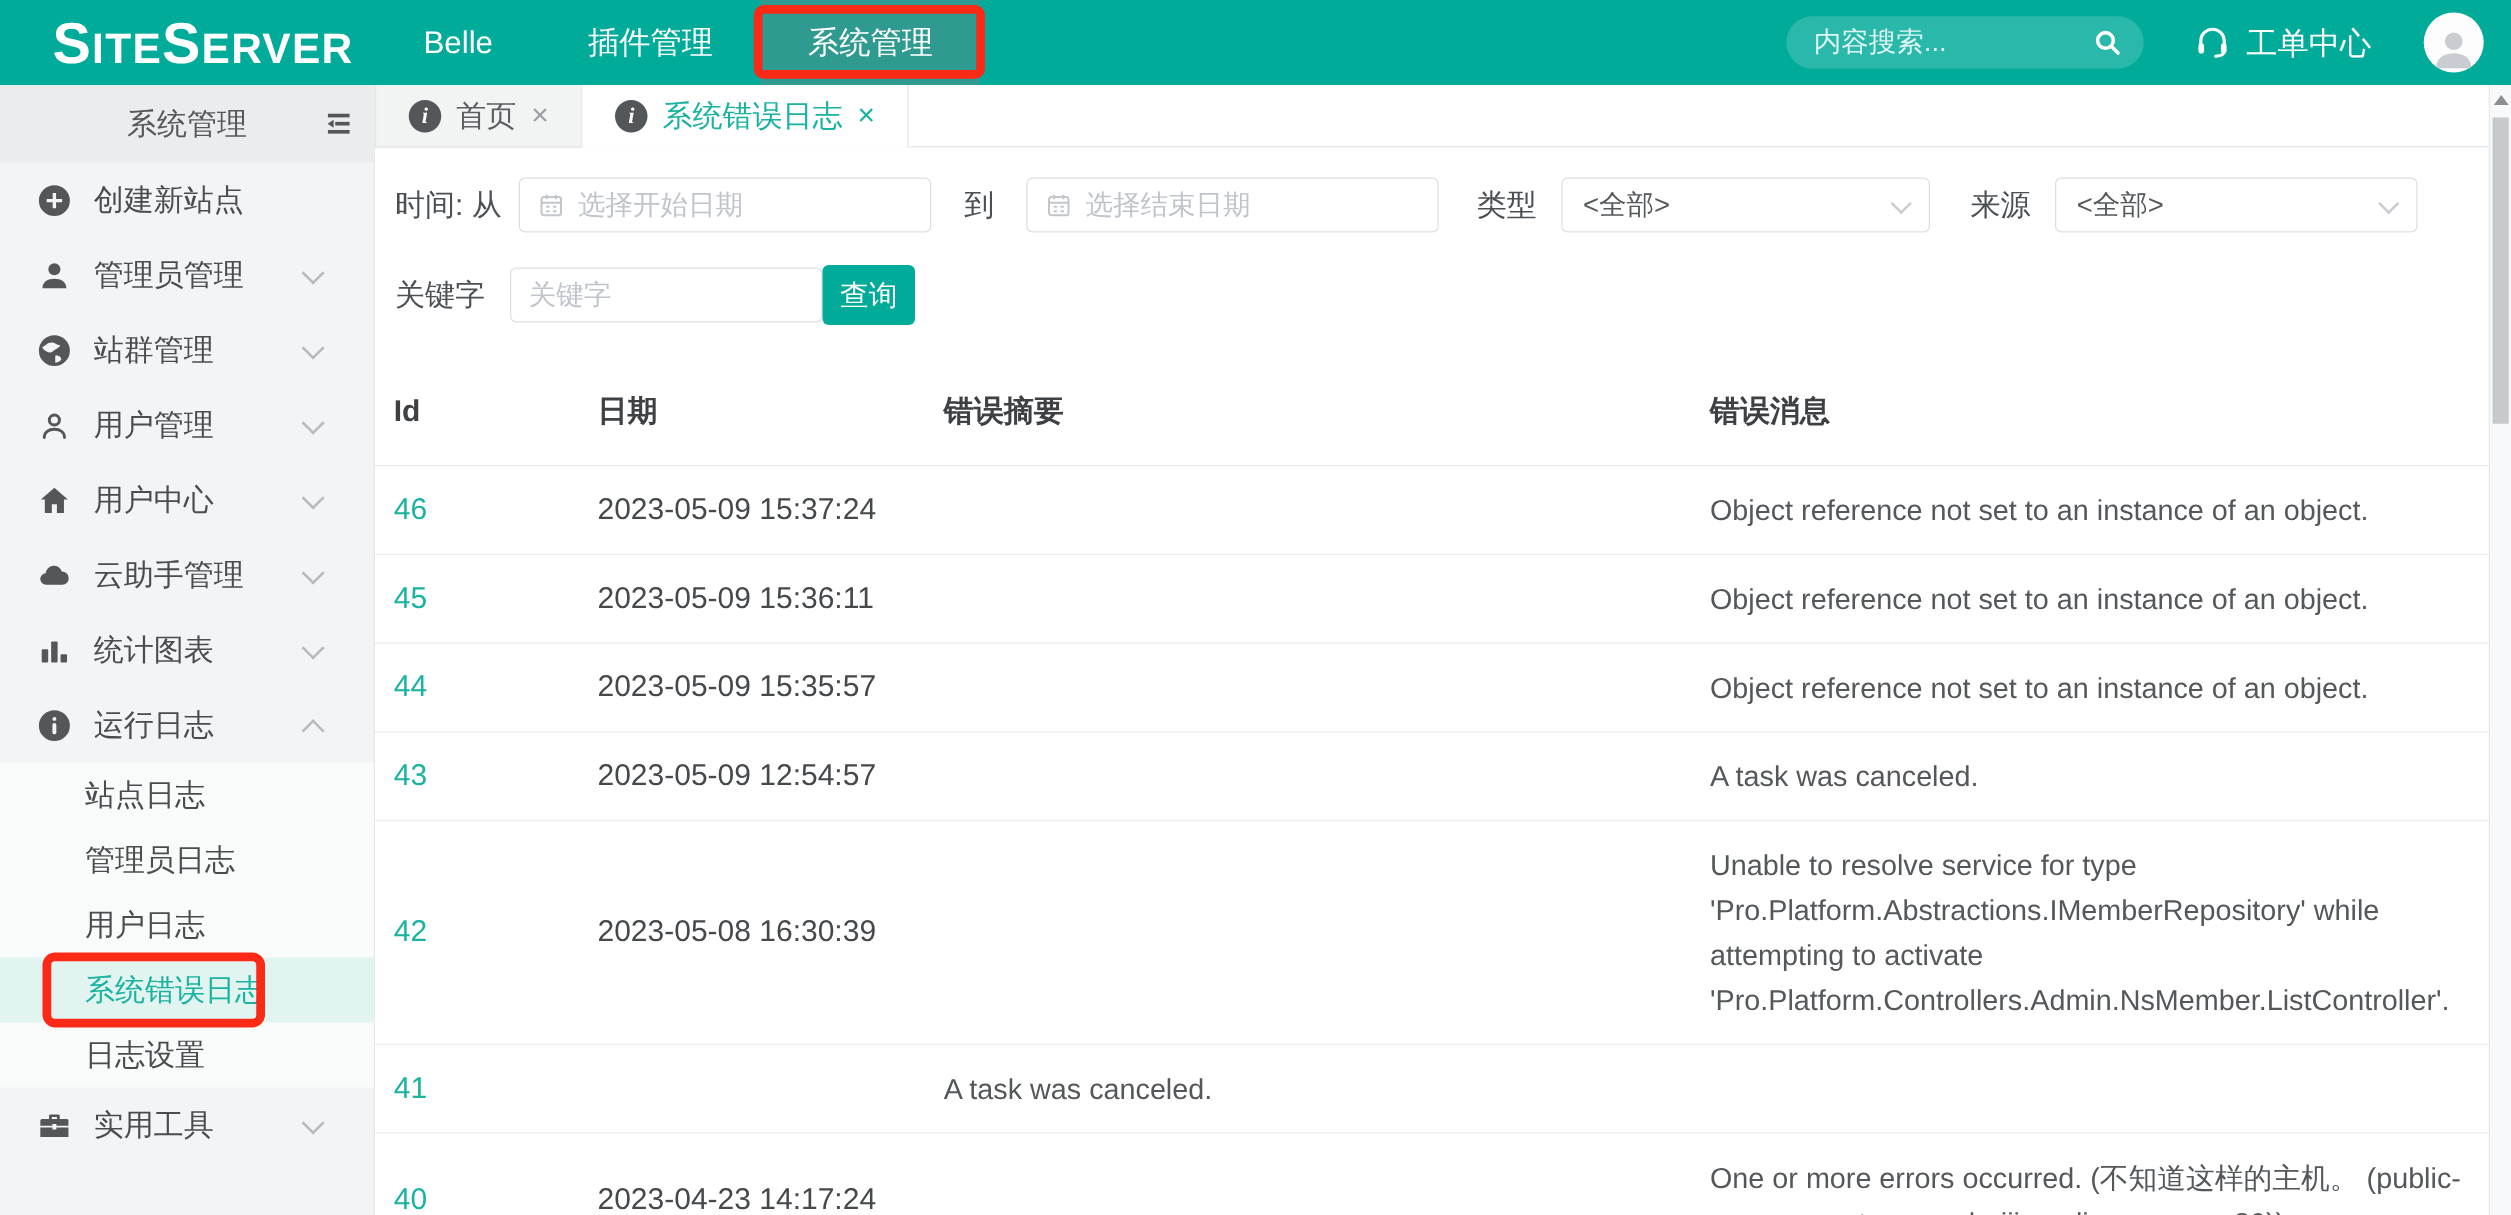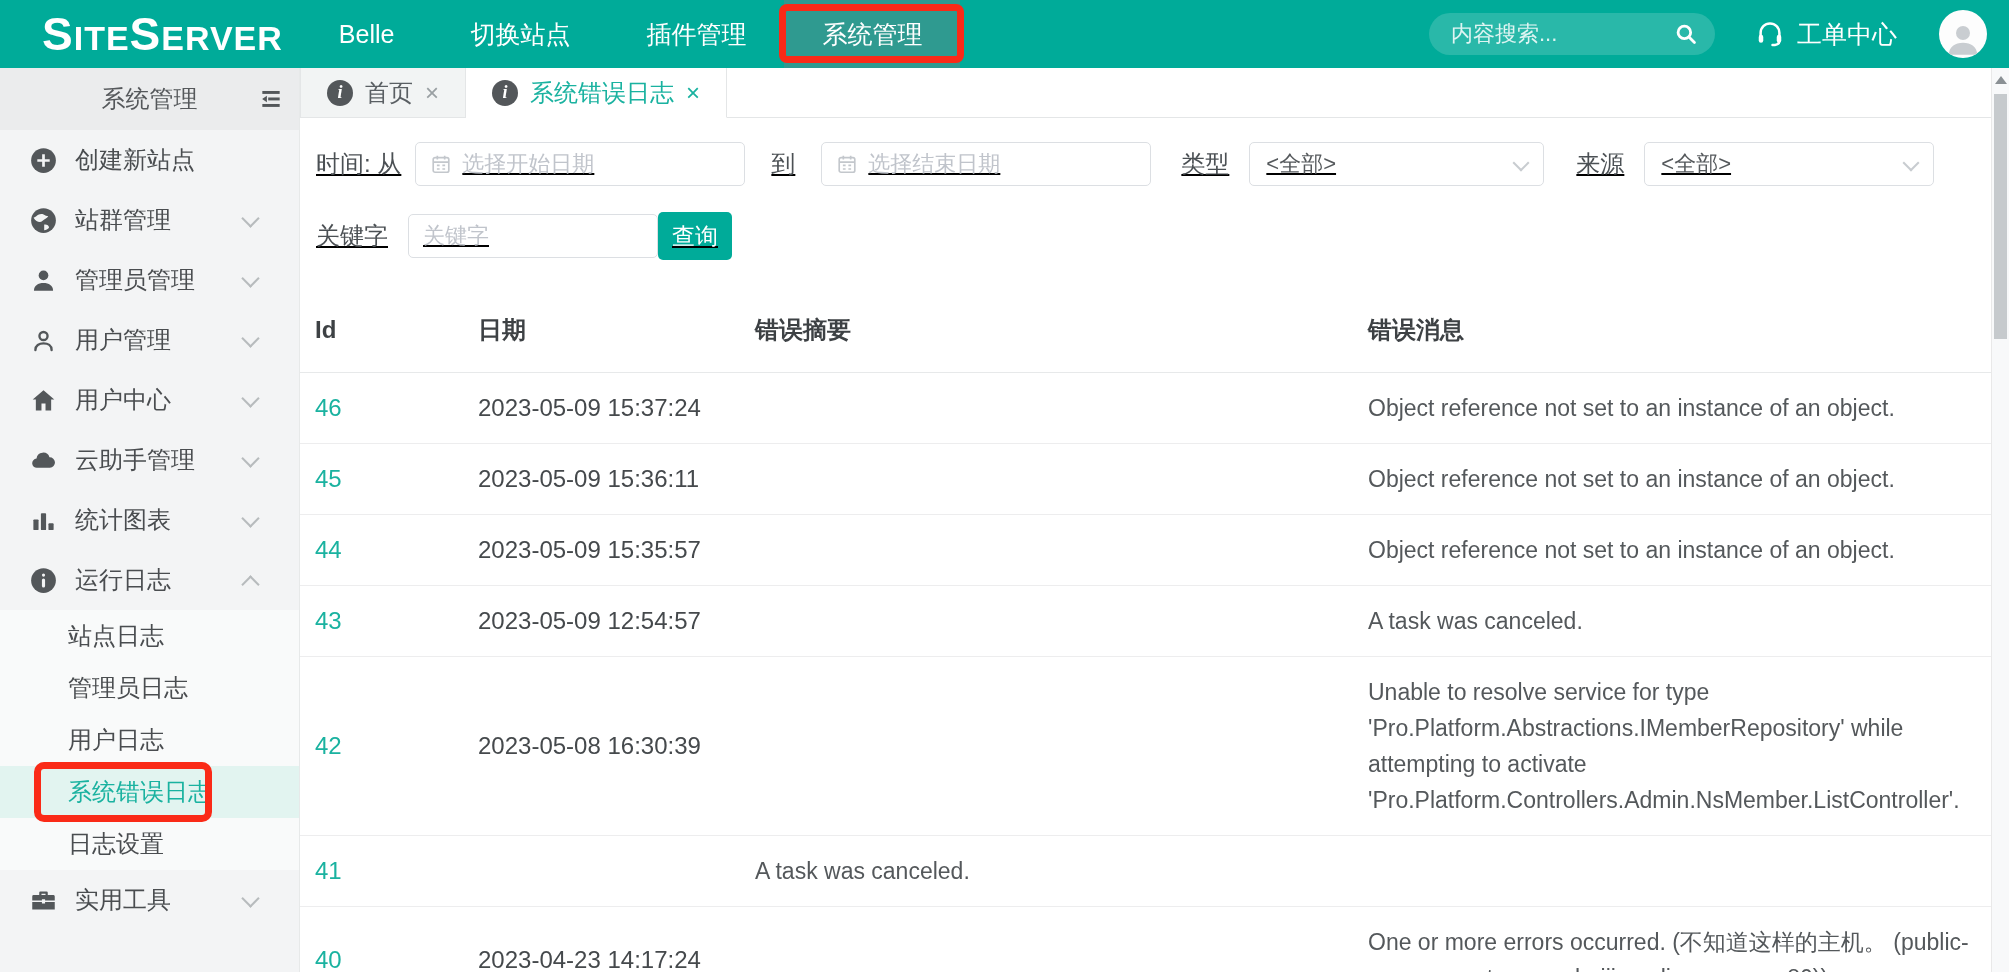--- a/index.html
+++ b/index.html
@@ -48,21 +48,21 @@
   .content { flex:1; background:#fff; overflow:hidden; }
   .tabbar { height:50px; display:flex; border-bottom:1px solid #e4e6e7; background:#fff; }
   .tab { height:50px; margin-bottom:-1px; display:flex; align-items:center; gap:12px; padding:0 26px; font-size:24px; color:#5a5f63; background:#f2f4f4; border-right:1px solid #e4e6e7; border-bottom:1px solid #e4e6e7; cursor:pointer; white-space:nowrap; }
   .tab:first-child { border-left:1px solid #e4e6e7; }
   .tab.active { background:#fff; color:var(--link,#1ab2a0); border-bottom-color:#fff; }
   .info-badge { width:26px; height:26px; border-radius:50%; background:#53575a; color:#fff; font:italic 700 18px "Liberation Serif",serif; display:flex; align-items:center; justify-content:center; flex:0 0 26px; }
   .tab-close { font-size:24px; color:#9aa0a3; line-height:1; }
   .tab.active .tab-close { color:var(--link,#1ab2a0); }
 
   
-  .filters { padding:24px 0 0 16px;text-decoration:underline; }
+  .filters { padding:24px 0 0 16px; }
   .frow { display:flex; align-items:center; margin-bottom:26px; font-size:24px; color:#4b5054; }
   .flabel { white-space:nowrap; }
   .finput { height:44px; border:1px solid #dcdfe3; border-radius:5px; background:#fff; display:flex; align-items:center; padding:0 14px; }
   .finput input { border:none; outline:none; font-size:22px; color:#5a5e61; width:100%; background:transparent; }
   .finput input::placeholder { color:#c0c4cb; }
   .date-input { width:330px; }
   .date-input svg { margin-right:10px; flex:0 0 22px; }
   .kw-input { width:250px; margin-left:20px; }
   .select { height:44px; border:1px solid #dcdfe3; border-radius:5px; background:#fff; display:flex; align-items:center; padding:12px 16px; font-size:22px; color:#55595c; position:relative; cursor:pointer; }
   .select .chevs { position:absolute; right:16px; top:14px; width:12px; height:12px; border-right:2px solid #c8ccd0; border-bottom:2px solid #c8ccd0; transform:rotate(45deg); }
@@ -86,21 +86,20 @@
 </head>
 <body>
 
 <div class="page">
 
   <header class="topbar">
     <div class="logo"><span class="logo-part">SITE</span><span class="logo-part">SERVER</span></div>
 
     <nav class="topnav">
       <div class="topnav-item"><span>Belle</span></div>
-      <div class="topnav-item"><span>切换站点</span></div>
       <div class="topnav-item"><span>插件管理</span></div>
       <div class="topnav-item active">
         <span>系统管理</span>
         <div class="anno anno-nav"></div>
       </div>
     </nav>
 
     <div class="search-pill">
       <input type="text" placeholder="内容搜索..." style="">
       <svg width="26" height="26" viewBox="0 0 24 24">
@@ -149,33 +148,33 @@
       <nav class="menu">
         <div class="menu-item">
           <svg class="mi" viewBox="0 0 24 24" fill="currentColor">
               <circle cx="12" cy="12" r="11"></circle>
               <path d="M10.8 6.5h2.4v4.3h4.3v2.4h-4.3v4.3h-2.4v-4.3H6.5v-2.4h4.3z" fill="#f3f4f5"></path>
             </svg>
           <span class="lbl">创建新站点</span>
         </div>
         <div class="menu-item">
           <svg class="mi" viewBox="0 0 24 24" fill="currentColor">
+              <circle cx="12" cy="7.5" r="4.3"></circle>
+              <path d="M3.5 21c0-4.6 3.8-6.8 8.5-6.8s8.5 2.2 8.5 6.8z"></path>
+            </svg>
+          <span class="lbl">管理员管理</span>
+          <span class="chev down"></span>
+        </div>
+        <div class="menu-item">
+          <svg class="mi" viewBox="0 0 24 24" fill="currentColor">
               <circle cx="12" cy="12" r="11"></circle>
               <path d="M3.2 9.5c2.6-.6 3.4-3.3 6.8-3.3 2.9 0 3.1 1.9 6.2 1.9-.9 2.2-3 2.3-5 4.2-2.1 2-5.6 1.2-8-2.8z" fill="#f3f4f5"></path>
               <path d="M12.6 15.6c2-.4 4.3.7 4.3 2.8-1.1 1.2-2.8 2-4.3 2.2z" fill="#f3f4f5"></path>
             </svg>
           <span class="lbl">站群管理</span>
-          <span class="chev down"></span>
-        </div>
-        <div class="menu-item">
-          <svg class="mi" viewBox="0 0 24 24" fill="currentColor">
-              <circle cx="12" cy="7.5" r="4.3"></circle>
-              <path d="M3.5 21c0-4.6 3.8-6.8 8.5-6.8s8.5 2.2 8.5 6.8z"></path>
-            </svg>
-          <span class="lbl">管理员管理</span>
           <span class="chev down"></span>
         </div>
         <div class="menu-item">
           <svg class="mi" viewBox="0 0 24 24" fill="none" stroke="currentColor" stroke-width="2.1">
               <circle cx="12" cy="8" r="3.6"></circle>
               <path d="M4.8 20.5c0-4 3.2-5.9 7.2-5.9s7.2 1.9 7.2 5.9" stroke-linecap="round"></path>
             </svg>
           <span class="lbl">用户管理</span>
           <span class="chev down"></span>
         </div>

